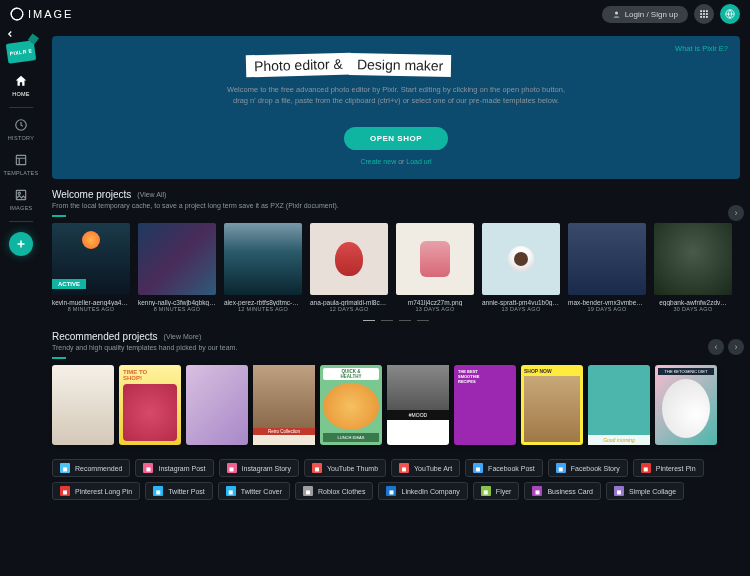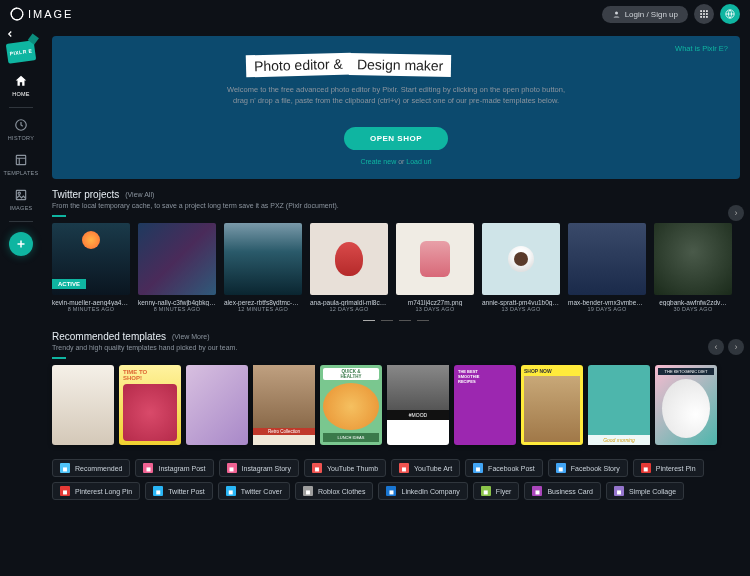--- a/index.html
+++ b/index.html
@@ -167,21 +167,21 @@
       </div>
       <p class="sub">Welcome to the free advanced photo editor by Pixlr. Start editing by clicking on the open photo button, drag n' drop a file, paste from the clipboard (ctrl+v) or select one of our pre-made templates below.</p>
       <button class="cta">OPEN SHOP</button>
       <div class="sublinks">
         <a>Create new</a><span> or </span><a>Load url</a>
       </div>
     </div>
 
     <div class="sec">
       <div class="sec-h">
-        <h2>Twitter projects</h2>
+        <h2>Welcome projects</h2>
         <a>(View All)</a>
       </div>
       <p class="sec-sub">From the local temporary cache, to save a project long term save it as PXZ (Pixlr document).</p>
       <div class="underline"></div>
       <div class="row" style="position:relative;">
         <div class="navr">›</div>
         <div class="proj">
             <div class="thumb" style="background:linear-gradient(180deg,#1a3a4a,#0a1520);">
               <div style="position:absolute;top:8px;left:30px;width:18px;height:18px;border-radius:50%;background:radial-gradient(circle,#ffb347,#ff6b35);"></div>
               <div class="badge">ACTIVE</div>
@@ -236,21 +236,21 @@
       <div class="dots">
           <span class="on"></span>
           <span></span>
           <span></span>
           <span></span>
         </div>
     </div>
 
     <div class="sec" style="position:relative;">
       <div class="sec-h">
-        <h2>Recommended templates</h2>
+        <h2>Recommended projects</h2>
         <a>(View More)</a>
       </div>
       <p class="sec-sub">Trendy and high quality templates hand picked by our team.</p>
       <div class="underline"></div>
       <div class="navs">
           <div>‹</div>
           <div>›</div>
         </div>
       <div class="trow">
         <div class="tmpl" style="background:linear-gradient(180deg,#f5f0e8,#d4c8b8);"></div>

